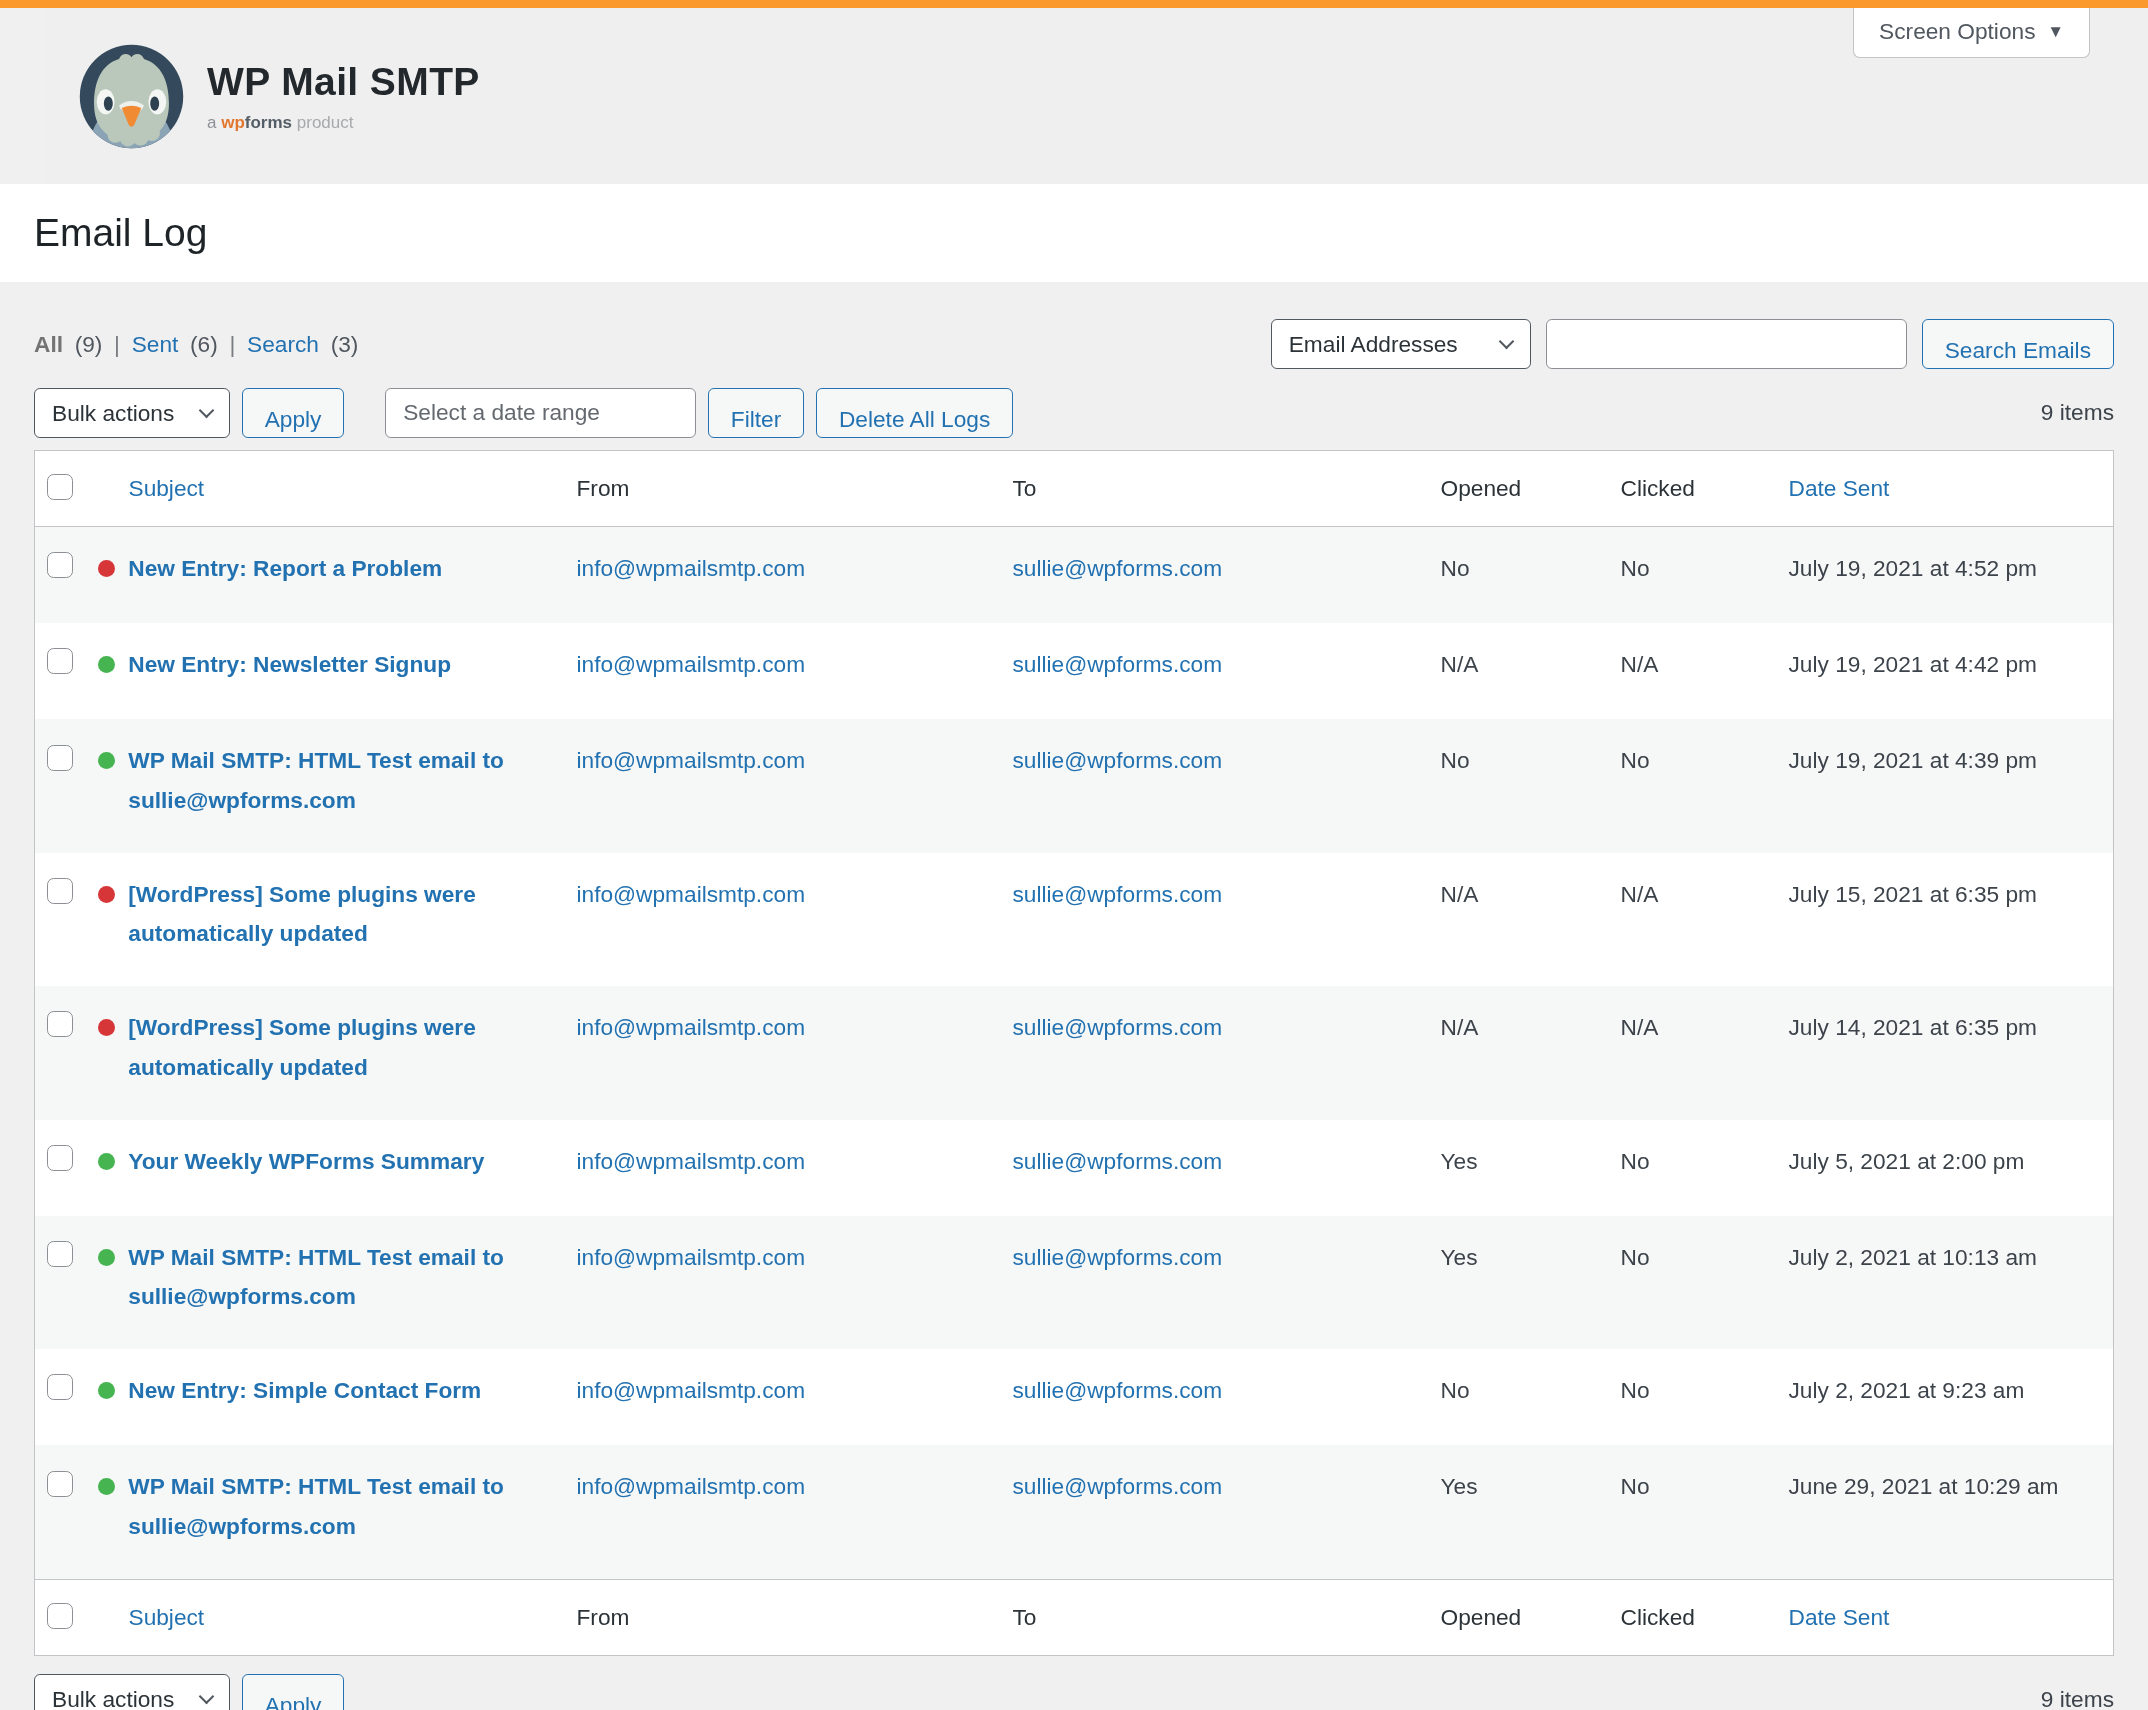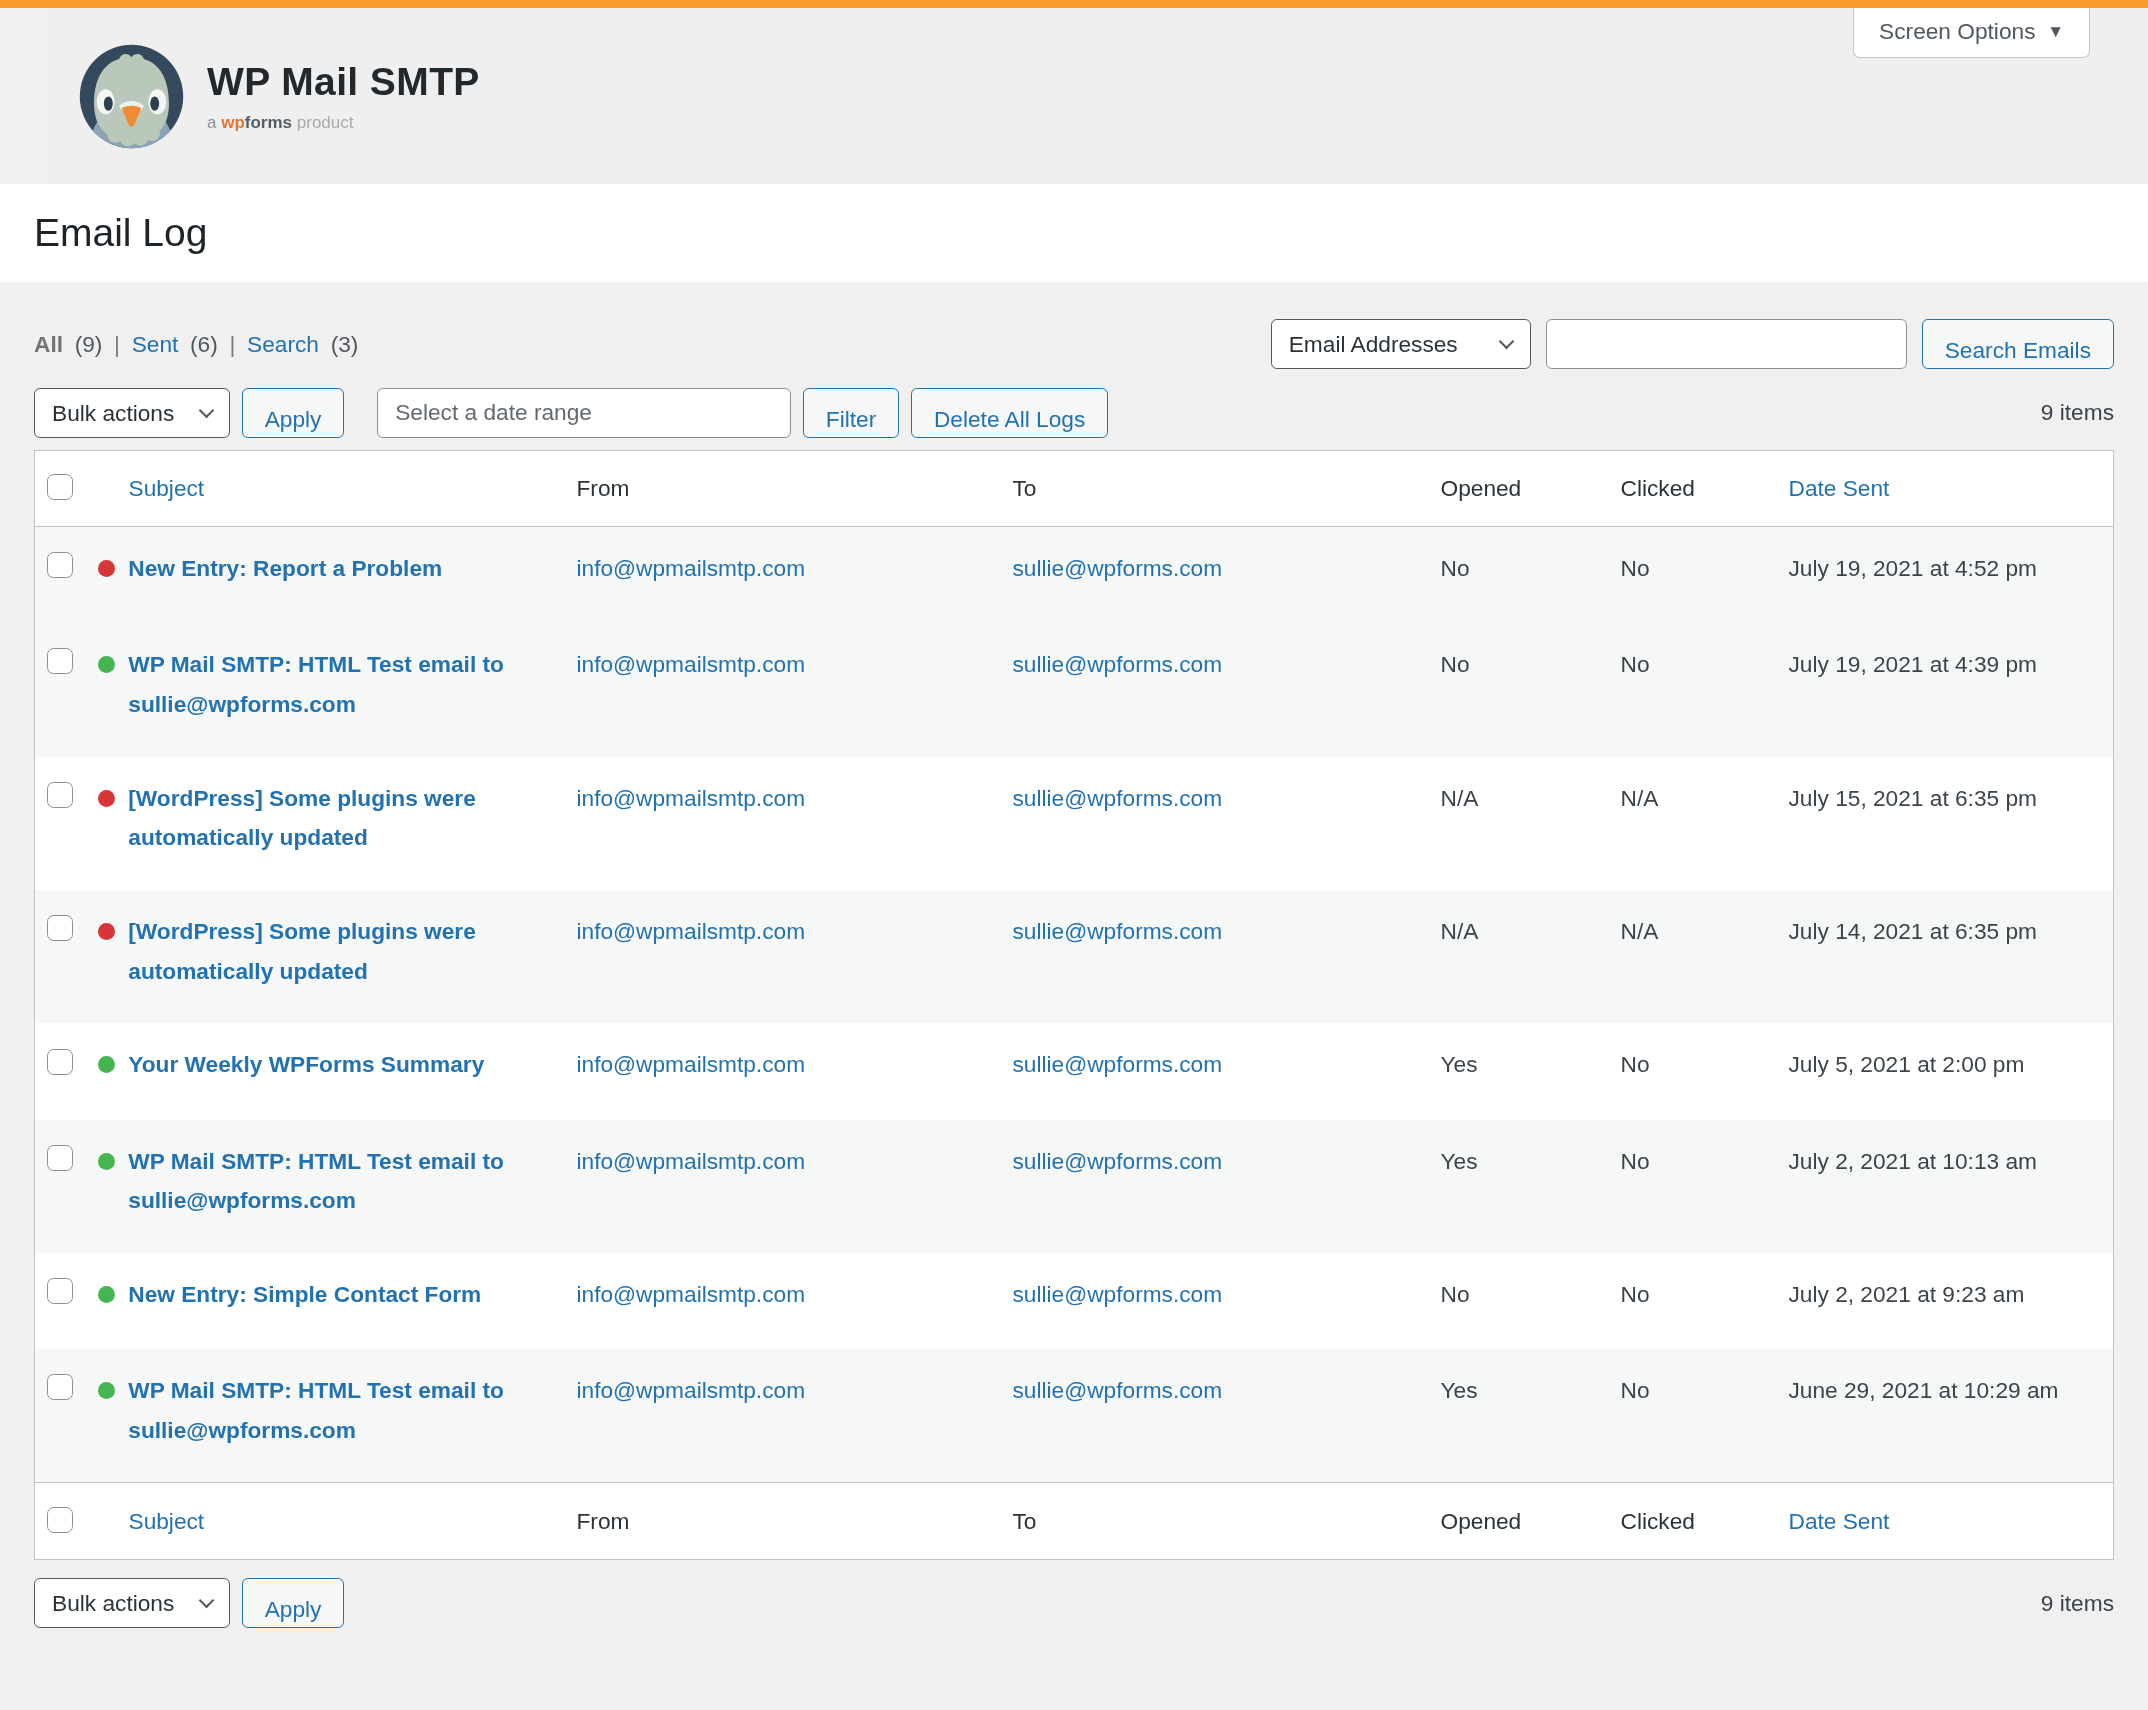--- a/index.html
+++ b/index.html
@@ -204,21 +204,21 @@
 
   <div class="row-2">
     <div class="actions-left">
       <span class="select-wrap">
         <select>
           <option>Bulk actions</option>
         </select>
         <span class="caret"></span>
       </span>
       <button class="btn">Apply</button>
-      <input type="text" style="width: 414px; margin-left: 21px;" placeholder="Select a date range">
+      <input type="text" style="width: 311px; margin-left: 29px;" placeholder="Select a date range">
       <button class="btn">Filter</button>
       <button class="btn">Delete All Logs</button>
     </div>
     <div class="items-count">9 items</div>
   </div>
 
   <table class="log-table">
     <colgroup>
       <col style="width:50px;">
         <col style="width:492px;">
@@ -248,20 +248,34 @@
         <a class="subject-link">New Entry: Report a Problem</a>
       </div>
     </td>
     <td><a>info@wpmailsmtp.com</a></td>
     <td><a>sullie@wpforms.com</a></td>
     <td>No</td>
     <td>No</td>
     <td>July 19, 2021 at 4:52 pm</td>
   </tr>
 
+  <tr class="log-row even">
+    <td class="cb-col"><input type="checkbox" style=""></td>
+    <td>
+      <div class="subject-wrap">
+        <span class="dot dot-green"></span>
+        <a class="subject-link">New Entry: Newsletter Signup</a>
+      </div>
+    </td>
+    <td><a>info@wpmailsmtp.com</a></td>
+    <td><a>sullie@wpforms.com</a></td>
+    <td>N/A</td>
+    <td>N/A</td>
+    <td>July 19, 2021 at 4:42 pm</td>
+  </tr>
 
   <tr class="log-row odd">
     <td class="cb-col"><input type="checkbox" style=""></td>
     <td>
       <div class="subject-wrap">
         <span class="dot dot-green"></span>
         <a class="subject-link">WP Mail SMTP: HTML Test email to sullie@wpforms.com</a>
       </div>
     </td>
     <td><a>info@wpmailsmtp.com</a></td>

